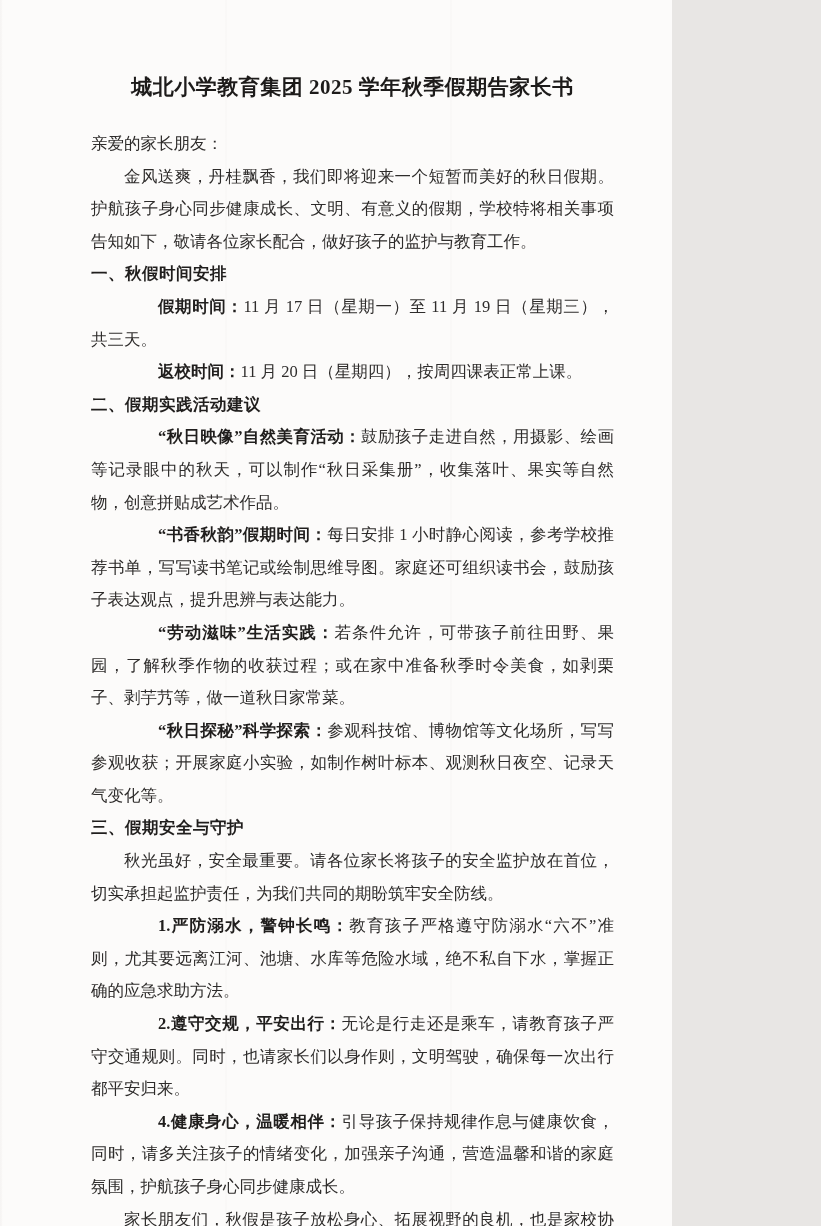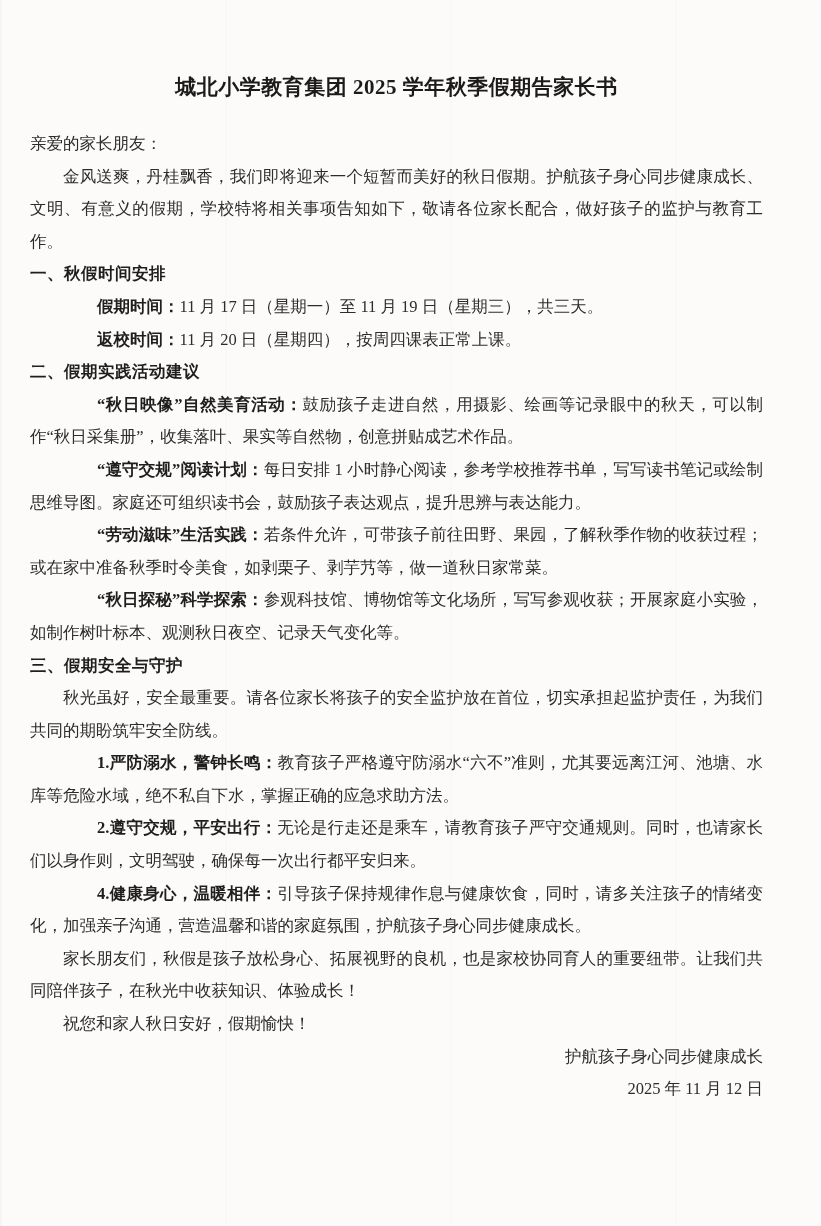--- a/index.html
+++ b/index.html
@@ -4,28 +4,28 @@
 <style>
   html, body { margin: 0; padding: 0; }
   body {
     width: 821px;
     height: 1226px;
     background: #e8e6e4;
     font-family: "Liberation Serif", "DejaVu Serif", serif;
   }
   .page {
     position: relative;
-    width: 821px;
+    width: 672px;
     height: 1226px;
     box-sizing: border-box;
     background-color: #fcfbfa;
     background-image:
       linear-gradient(90deg, rgba(150,140,135,0.035) 0, rgba(150,140,135,0.0) 3px),
       repeating-linear-gradient(90deg, rgba(140,130,125,0.022) 0 2px, rgba(0,0,0,0) 2px 225px);
-    padding: 72px 58px 0 30px;
+    padding: 72px 58px 0 91px;
     overflow: hidden;
     color: #2e2c2b;
   }
   .title {
     margin: 0 0 26px 0;
     text-align: center;
     font-size: 21px;
     line-height: 30px;
     font-weight: 700;
     color: #1d1b1a;
@@ -66,21 +66,21 @@
   <p class="para no-indent">亲爱的家长朋友：</p>
 
   <p class="para">金风送爽，丹桂飘香，我们即将迎来一个短暂而美好的秋日假期。护航孩子身心同步健康成长、文明、有意义的假期，学校特将相关事项告知如下，敬请各位家长配合，做好孩子的监护与教育工作。</p>
 
   <p class="para heading">一、秋假时间安排</p>
   <p class="para"><span class="lead">假期时间：</span><span>11 月 17 日（星期一）至 11 月 19 日（星期三），共三天。</span></p>
   <p class="para"><span class="lead">返校时间：</span><span>11 月 20 日（星期四），按周四课表正常上课。</span></p>
 
   <p class="para heading">二、假期实践活动建议</p>
   <p class="para"><span class="lead">“秋日映像”自然美育活动：</span><span>鼓励孩子走进自然，用摄影、绘画等记录眼中的秋天，可以制作“秋日采集册”，收集落叶、果实等自然物，创意拼贴成艺术作品。</span></p>
-  <p class="para"><span class="lead">“遵守交规”阅读计划：</span><span>每日安排 1 小时静心阅读，参考学校推荐书单，写写读书笔记或绘制思维导图。家庭还可组织读书会，鼓励孩子表达观点，提升思辨与表达能力。</span></p>
+  <p class="para"><span class="lead">“书香秋韵”假期时间：</span><span>每日安排 1 小时静心阅读，参考学校推荐书单，写写读书笔记或绘制思维导图。家庭还可组织读书会，鼓励孩子表达观点，提升思辨与表达能力。</span></p>
   <p class="para"><span class="lead">“劳动滋味”生活实践：</span><span>若条件允许，可带孩子前往田野、果园，了解秋季作物的收获过程；或在家中准备秋季时令美食，如剥栗子、剥芋艿等，做一道秋日家常菜。</span></p>
   <p class="para"><span class="lead">“秋日探秘”科学探索：</span><span>参观科技馆、博物馆等文化场所，写写参观收获；开展家庭小实验，如制作树叶标本、观测秋日夜空、记录天气变化等。</span></p>
 
   <p class="para heading">三、假期安全与守护</p>
   <p class="para">秋光虽好，安全最重要。请各位家长将孩子的安全监护放在首位，切实承担起监护责任，为我们共同的期盼筑牢安全防线。</p>
   <p class="para"><span class="lead">1.严防溺水，警钟长鸣：</span><span>教育孩子严格遵守防溺水“六不”准则，尤其要远离江河、池塘、水库等危险水域，绝不私自下水，掌握正确的应急求助方法。</span></p>
   <p class="para"><span class="lead">2.遵守交规，平安出行：</span><span>无论是行走还是乘车，请教育孩子严守交通规则。同时，也请家长们以身作则，文明驾驶，确保每一次出行都平安归来。</span></p>
   <p class="para"><span class="lead">4.健康身心，温暖相伴：</span><span>引导孩子保持规律作息与健康饮食，同时，请多关注孩子的情绪变化，加强亲子沟通，营造温馨和谐的家庭氛围，护航孩子身心同步健康成长。</span></p>
 
   <p class="para">家长朋友们，秋假是孩子放松身心、拓展视野的良机，也是家校协同育人的重要纽带。让我们共同陪伴孩子，在秋光中收获知识、体验成长！</p>

